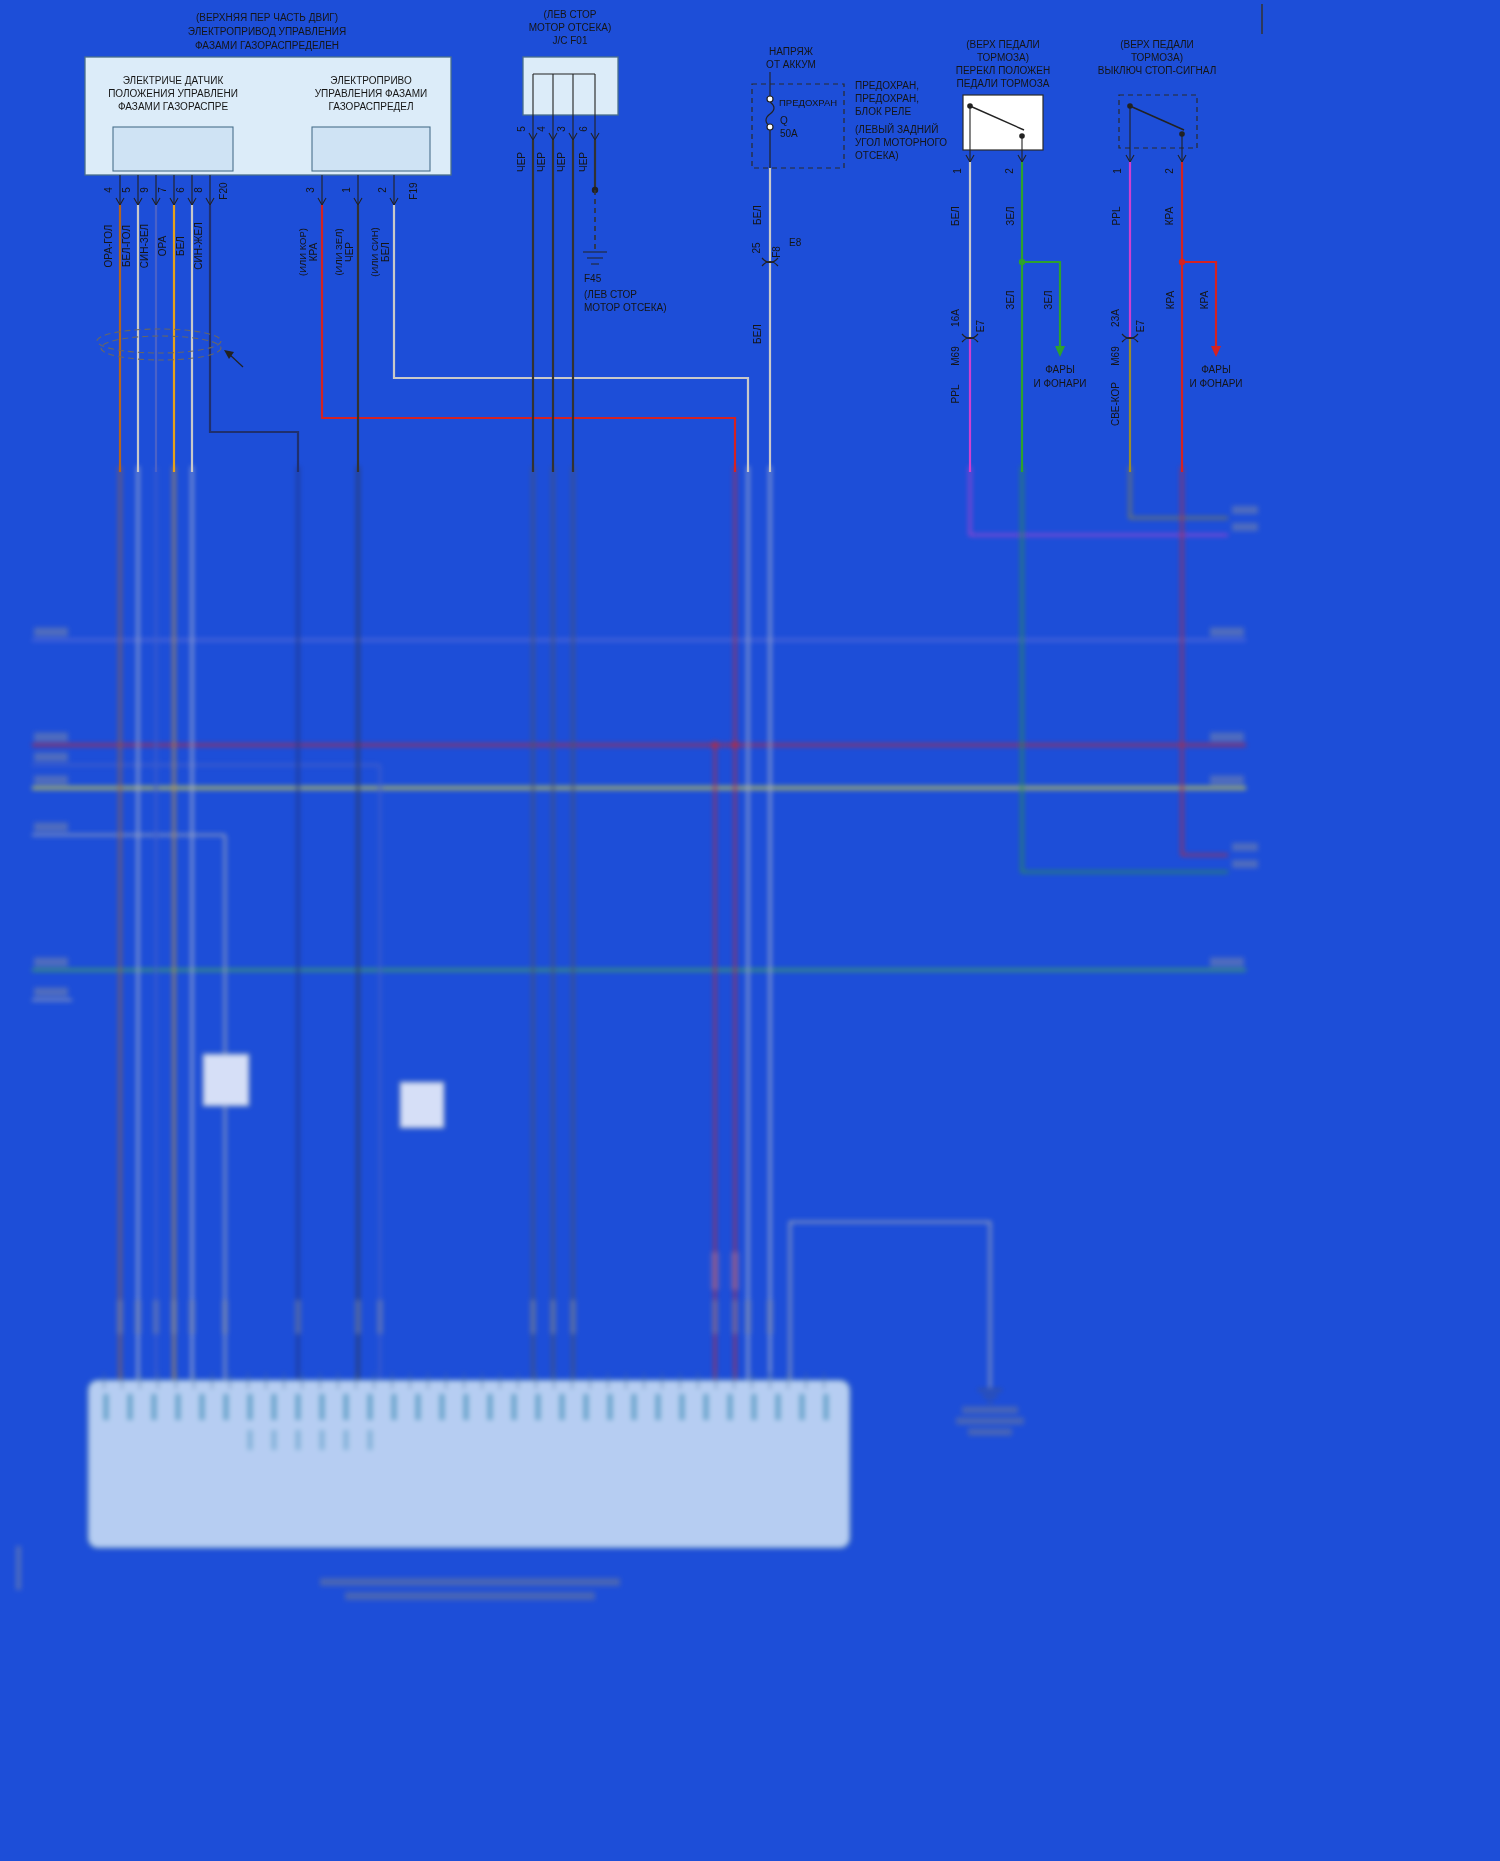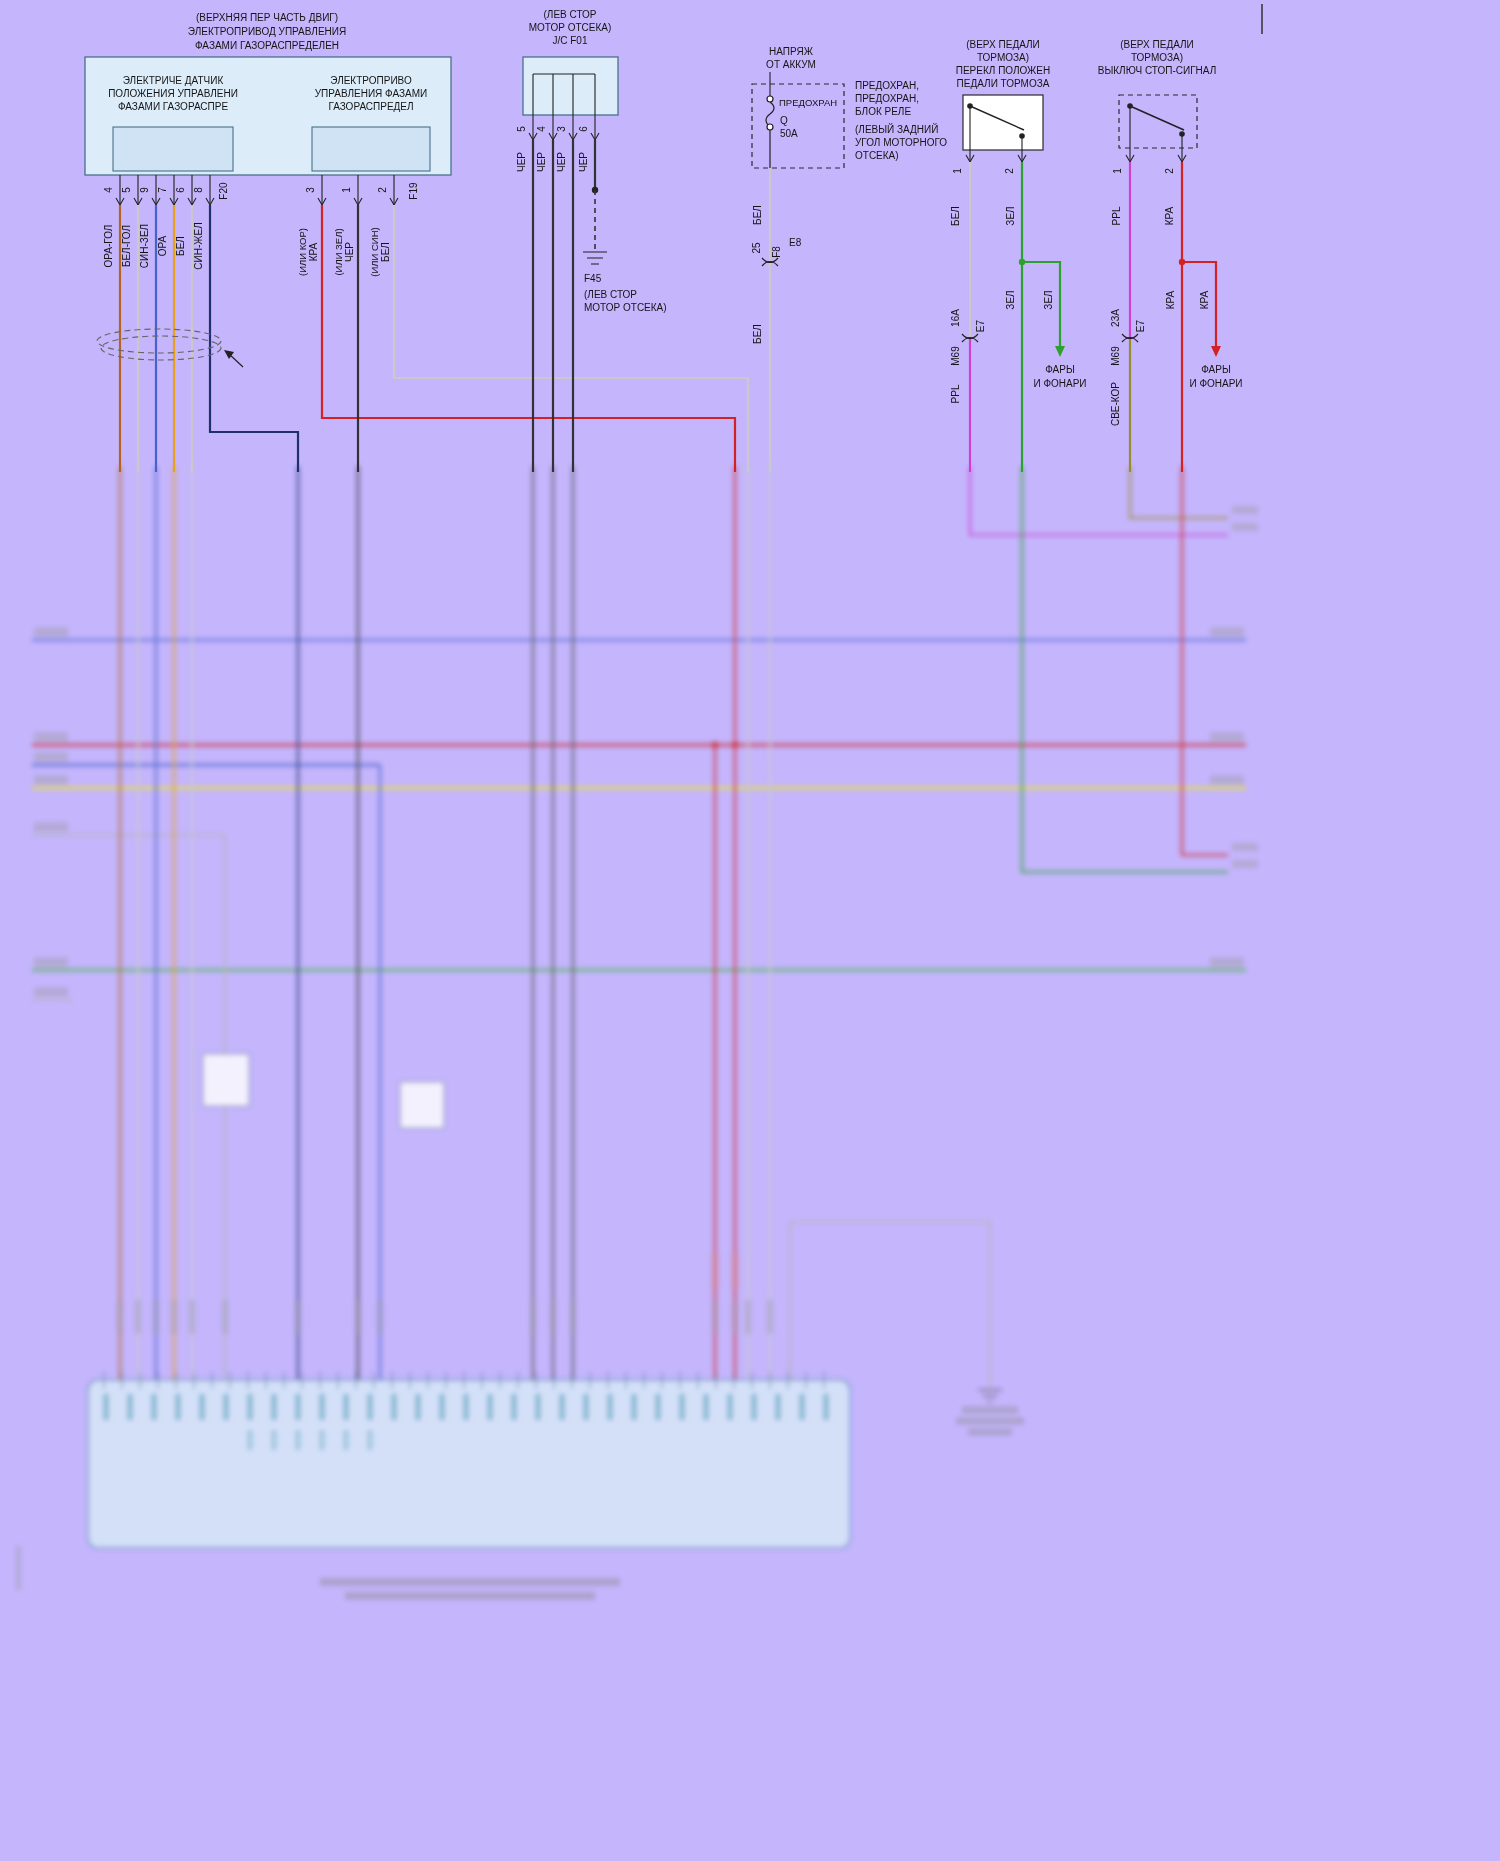--- a/index.html
+++ b/index.html
@@ -1,16 +1,16 @@
 <!DOCTYPE html>
 <html><head>
 <meta charset="utf-8">
 <style>
   html,body{margin:0;padding:0;background:#ffffff;}
-  #page{position:relative;width:1500px;height:1861px;background:#c4b5fd;overflow:hidden;}
+  #page{position:relative;width:1500px;height:1861px;background:#1d4ed8;overflow:hidden;}
   svg{position:absolute;left:0;top:0;}
   svg text{font-family:"Liberation Sans","DejaVu Sans",sans-serif;fill:#151515;}
   .s9{font-size:9.5px}.s10{font-size:10px}
   .mid{text-anchor:middle}.st{text-anchor:start}
   .comp{fill:#dcecf9;stroke:#4a708c;stroke-width:1.3}
   .comp2{fill:#cfe3f4;stroke:#4a708c;stroke-width:1.1}
   .whitebox{fill:#ffffff;stroke:#2a2a2a;stroke-width:1.2}
   .dashbox{fill:none;stroke:#2a2a2a;stroke-width:1.2;stroke-dasharray:5 4}
   .pin{stroke:#222;stroke-width:1.1;fill:none}
   #blur{filter:blur(2.5px);opacity:.82}

